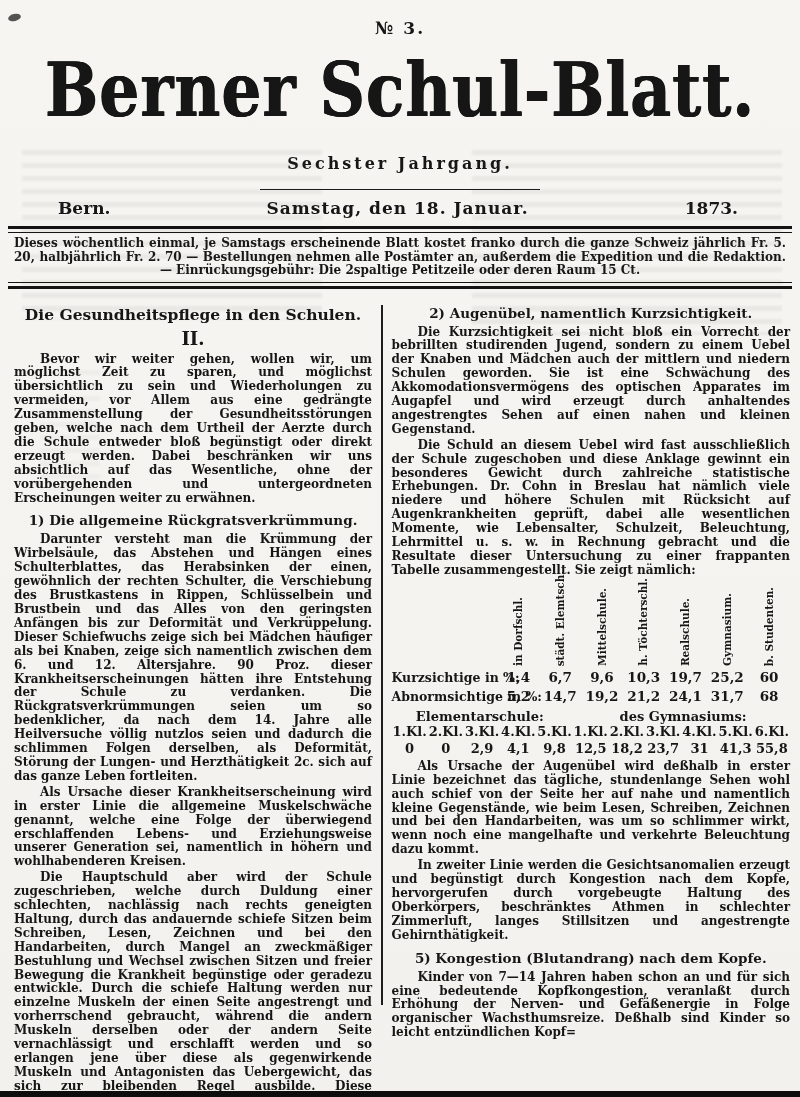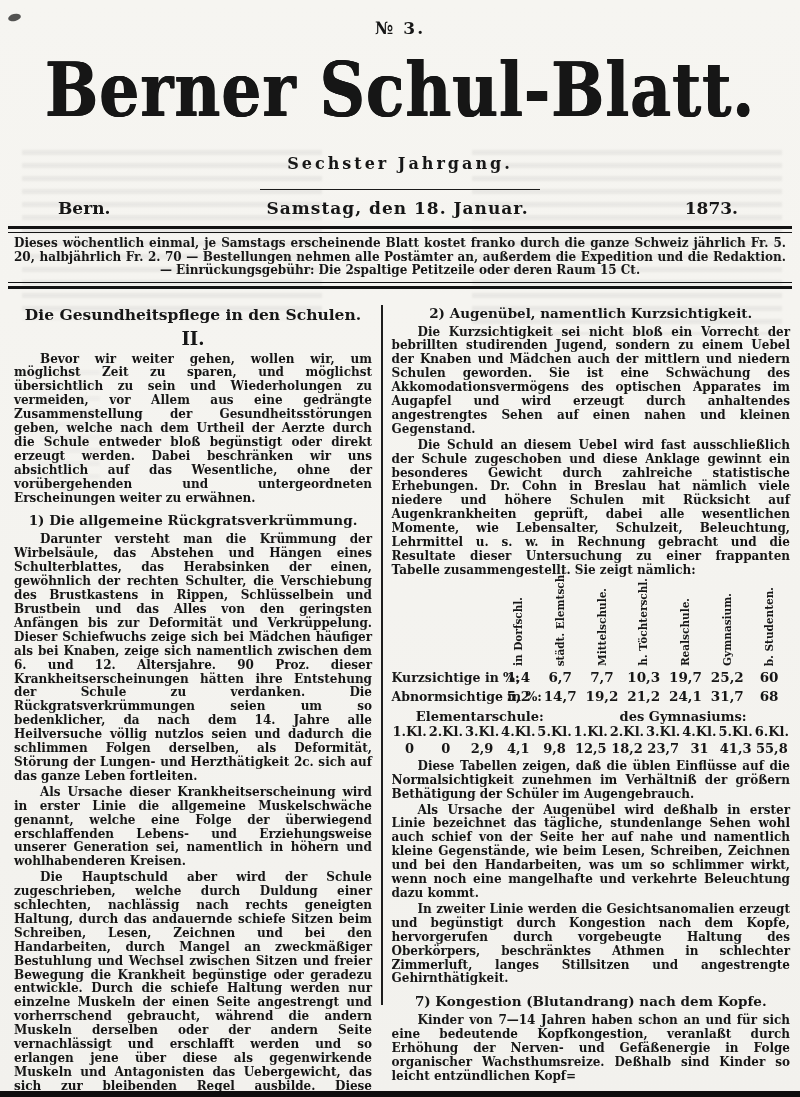--- a/index.html
+++ b/index.html
@@ -154,21 +154,21 @@
         <div class="hdr">
             <span>Gymnasium.</span>
           </div>
         <div class="hdr">
             <span>b. Studenten.</span>
           </div>
 
         <div class="rl">Kurzsichtige in %:</div>
         <div class="v">1,4</div>
         <div class="v">6,7</div>
-        <div class="v">7,7</div>
+        <div class="v">9,6</div>
         <div class="v">10,3</div>
         <div class="v">19,7</div>
         <div class="v">25,2</div>
         <div class="v">60</div>
 
         <div class="rl">Abnormsichtige in %:</div>
         <div class="v">5,2</div>
         <div class="v">14,7</div>
         <div class="v">19,2</div>
         <div class="v">21,2</div>
@@ -204,22 +204,21 @@
           <span>9,8</span>
           <span>12,5</span>
           <span>18,2</span>
           <span>23,7</span>
           <span>31</span>
           <span>41,3</span>
           <span>55,8</span>
         </div>
       </div>
 
-      <p class="body">Diese Tabellen zeigen, daß die üblen Einflüsse auf die Normalsichtigkeit zunehmen im Verhältniß der größern Bethätigung der Schüler im Augengebrauch.</p>
       <p class="body">Als Ursache der Augenübel wird deßhalb in erster Linie bezeichnet das tägliche, stundenlange Sehen wohl auch schief von der Seite her auf nahe und namentlich kleine Gegenstände, wie beim Lesen, Schreiben, Zeichnen und bei den Handarbeiten, was um so schlimmer wirkt, wenn noch eine mangelhafte und verkehrte Beleuchtung dazu kommt.</p>
       <p class="body">In zweiter Linie werden die Gesichtsanomalien erzeugt und begünstigt durch Kongestion nach dem Kopfe, hervorgerufen durch vorgebeugte Haltung des Oberkörpers, beschränktes Athmen in schlechter Zimmerluft, langes Stillsitzen und angestrengte Gehirnthätigkeit.</p>
-      <div class="sec-head">7) Kongestion (Blutandrang) nach dem Kopfe.</div>
+      <div class="sec-head">5) Kongestion (Blutandrang) nach dem Kopfe.</div>
       <p class="body">Kinder von 7—14 Jahren haben schon an und für sich eine bedeutende Kopfkongestion, veranlaßt durch Erhöhung der Nerven- und Gefäßenergie in Folge organischer Wachsthumsreize. Deßhalb sind Kinder so leicht entzündlichen Kopf=</p>
     </div>
   </div>
 
   <div class="bottom-bar"></div>
 </div>
 
 </body></html>

